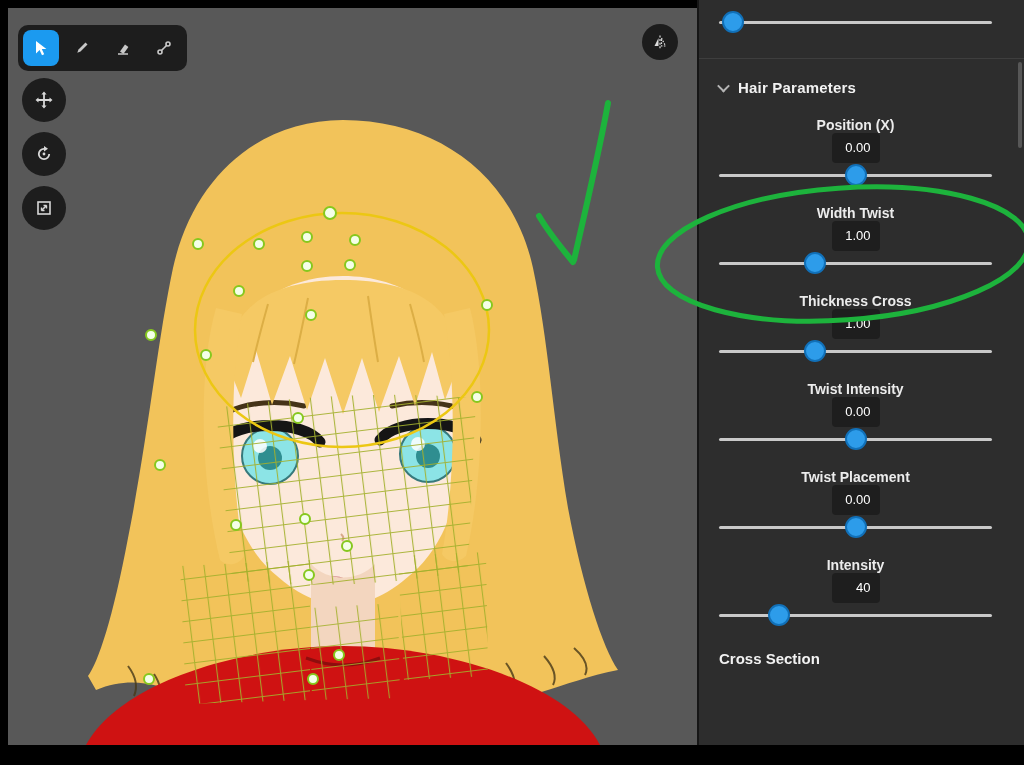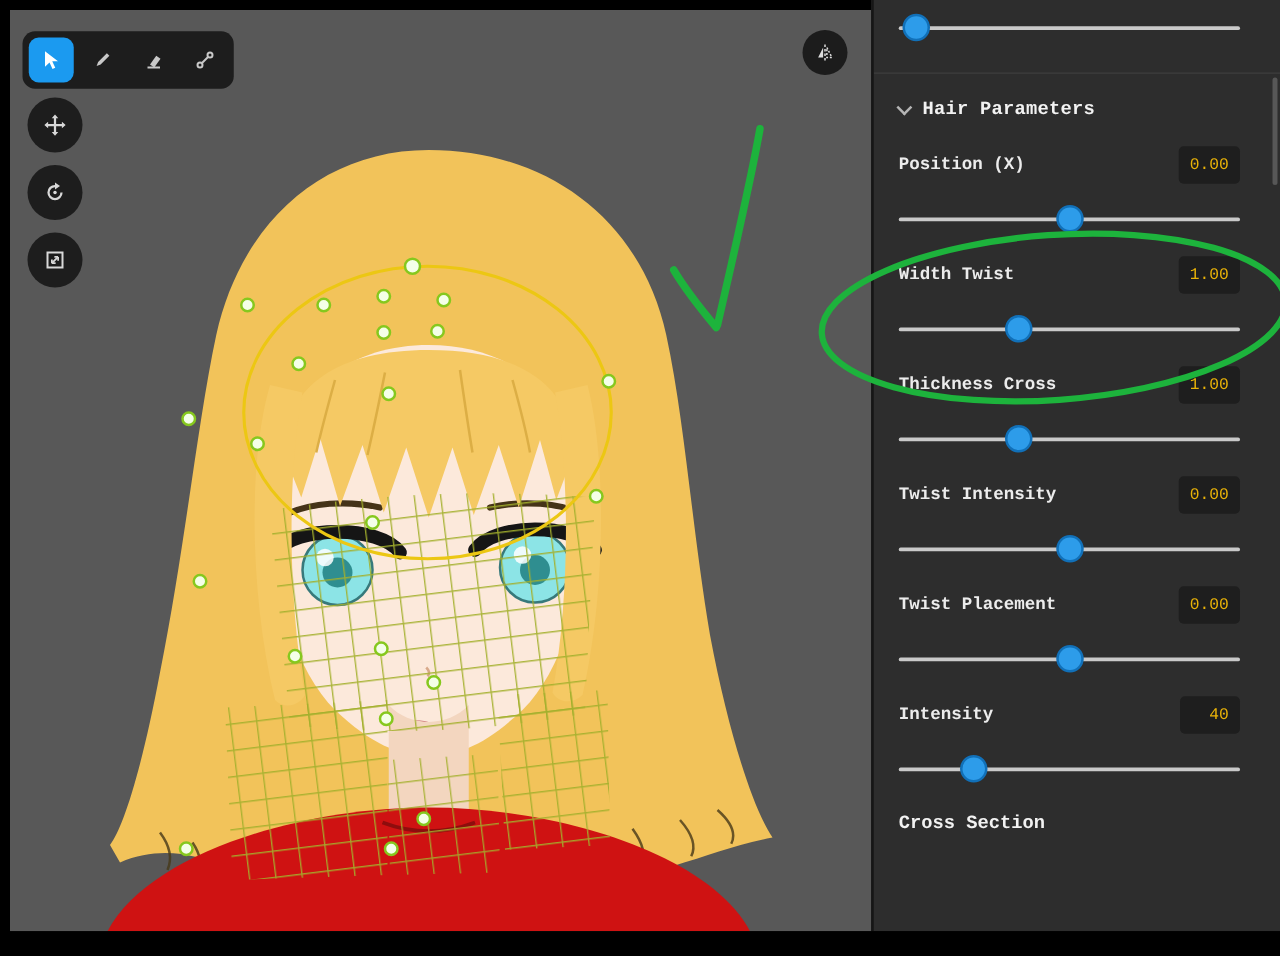--- a/index.html
+++ b/index.html
@@ -1,17 +1,17 @@
 <!DOCTYPE html>
 <html style="--green: #1db33c;"><head>
 <meta charset="utf-8">
 <style>
   * { margin:0; padding:0; box-sizing:border-box; }
   body { background:#000; font-family:"Liberation Sans", sans-serif; }
-  .app { position:relative; width:1024px; height:765px; background:#000; overflow:hidden;font-family:Liberation Mono, monospace; }
+  .app { position:relative; width:1024px; height:765px; background:#000; overflow:hidden; }
 
   
   .canvas { position:absolute; left:8px; top:8px; width:689px; height:737px; background:#585858; overflow:hidden; }
   .char-svg { position:absolute; left:0; top:0; }
 
   
   .toolbar { position:absolute; left:10px; top:17px; background:#1d1d1d; border-radius:10px; padding:5px; display:flex; gap:5px; }
   .tool-btn { width:36px; height:36px; border-radius:8px; display:flex; align-items:center; justify-content:center; color:#c8c8c8; cursor:pointer; }
   .tool-btn.active { background:#1b9af0; color:#fff; }
 
@@ -21,23 +21,23 @@
 
   
   .panel { position:absolute; left:697px; top:0; width:327px; height:745px; background:#2d2d2d; border-left:2px solid #161616; padding:10px 32px 0 20px; overflow:hidden; }
   .divider { height:1px; background:#3e3e3e; margin:24px -32px 0 -20px; }
   .section-header { margin-top:16px; display:flex; align-items:center; gap:10px; height:24px; }
   .chevron-down { width:9px; height:9px; border-left:2px solid #b5b5b5; border-bottom:2px solid #b5b5b5; transform:rotate(-45deg) translate(1px,-1px); }
   .section-title { color:#f2f2f2; font-size:15px; font-weight:bold; letter-spacing:.2px; }
 
   .param { margin-top:18px; height:70px; }
   .param:first-of-type { margin-top:12px; }
-  .param-head { height:30px; display:flex; align-items:center; justify-content:space-between; }
+  .param-head { height:30px; display:flex; align-items:center; justify-content:space-between;flex-direction:column; }
   .param-label { color:#ececec; font-size:14px; font-weight:bold; }
-  .param-value { background:#1e1e1e; color:#eab308; font-size:13px; min-width:48px; height:30px; line-height:30px; text-align:right; padding:0 9px; border-radius:4px; cursor:text; }
+  .param-value { background:#1e1e1e; color:#ffffff; font-size:13px; min-width:48px; height:30px; line-height:30px; text-align:right; padding:0 9px; border-radius:4px; cursor:text; }
 
   .slider { position:relative; height:24px; margin-top:16px; cursor:pointer; }
   .slider .track { position:absolute; left:0; right:0; top:11px; height:3px; background:#c9c9c9; border-radius:2px; }
   .slider .thumb { position:absolute; top:1px; width:22px; height:22px; margin-left:-11px; border-radius:50%; background:#2d9cea; border:2px solid #1170b8; cursor:grab; }
 
   .panel-top-slider { margin-top:0; height:24px; }
   .next-section { margin-top:23px; color:#f2f2f2; font-size:15px; font-weight:bold; }
 
   .scrollbar { position:absolute; right:2px; top:62px; width:4px; height:86px; background:#575757; border-radius:2px; cursor:grab; }
 

